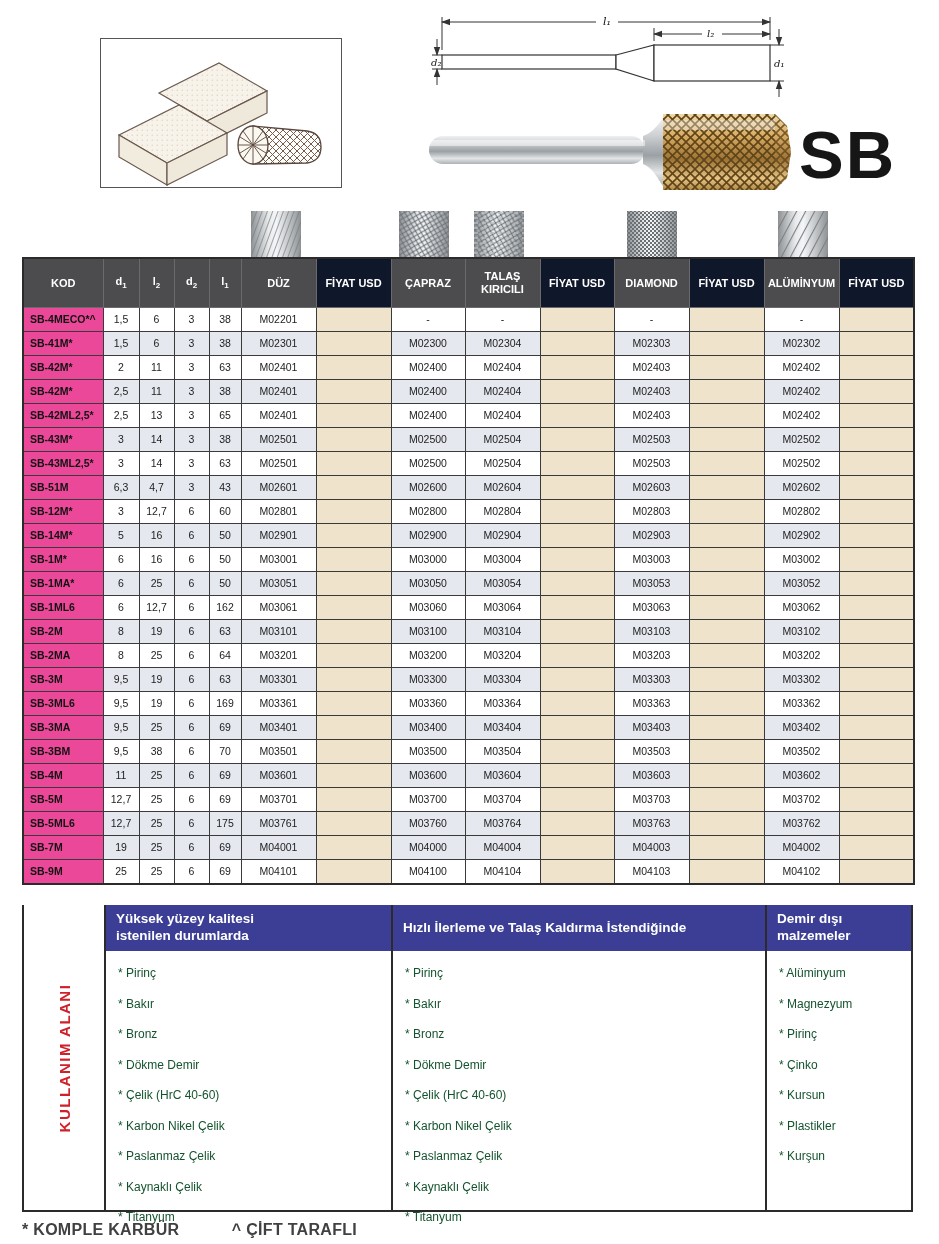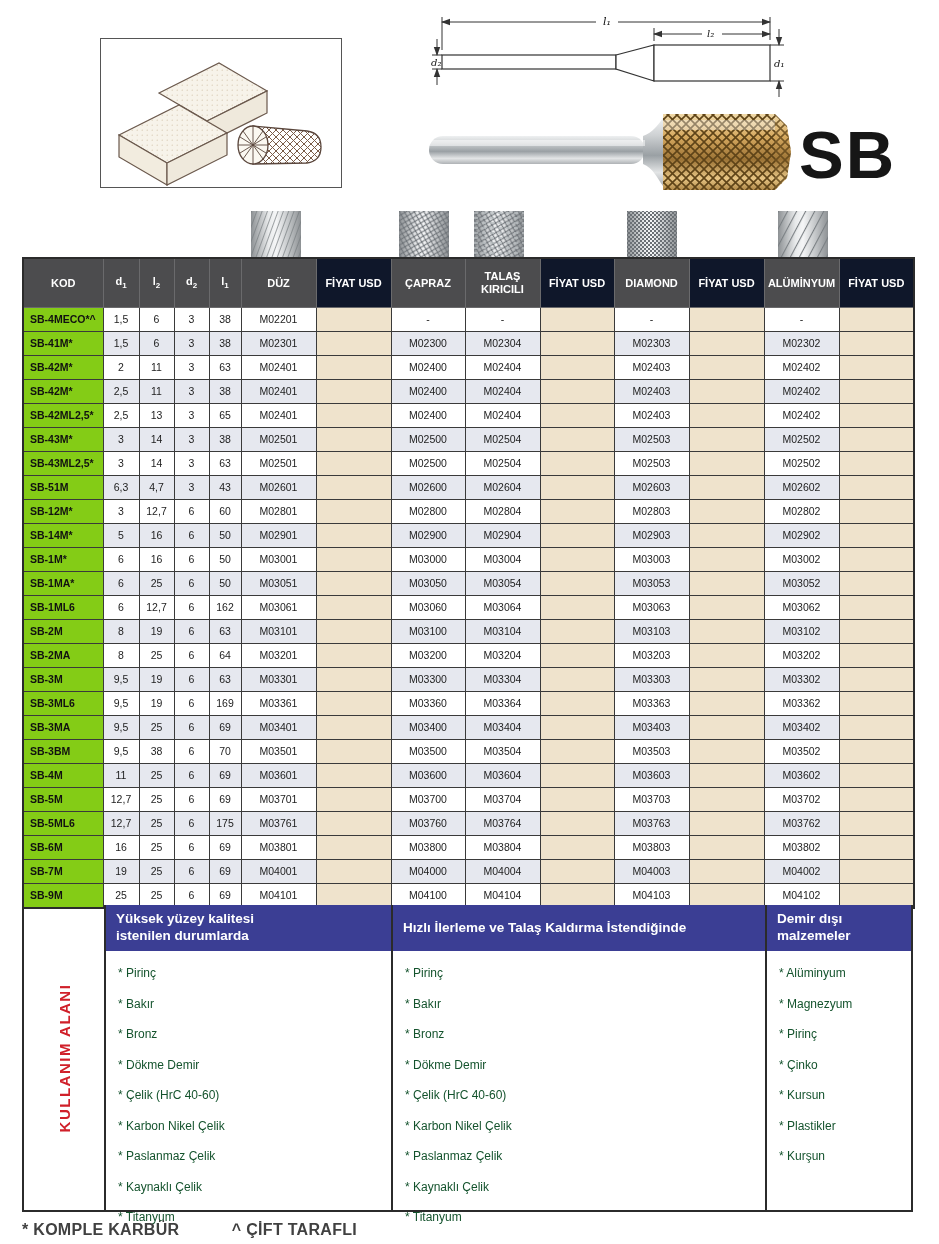--- a/index.html
+++ b/index.html
@@ -18,21 +18,21 @@
   .thumb{position:absolute;top:211px;width:50px;height:46px;}
 
   
   .table-wrap{position:absolute;left:22px;top:257px;width:806px;}
   table{border-collapse:collapse;table-layout:fixed;width:891px;}
   th{height:48px;color:#fff;font-size:11px;font-weight:bold;border:1px solid #6a6a6c;padding:0 2px;line-height:1.15;}
   th.dark{background:#4c4c4e;}
   th.blue{background:#0f172a;text-align:center;}
   th sub{font-size:8px;vertical-align:-3px;}
   td{height:23px;font-size:10.5px;text-align:center;border:1px solid #3a3a3a;color:#1c1c1c;padding:0;line-height:1;}
-  td.kod{text-align:left;padding-left:6px;font-weight:bold;background:#84cc16;color:#111;}
+  td.kod{text-align:left;padding-left:6px;font-weight:bold;background:#ec4899;color:#111;}
   td.price{background:#efe3cc;}
   td.plain{background:#fff;}
   td.alt{background:#e6e8ef;}
 
   
   .usage{position:absolute;left:22px;top:905px;width:891px;height:307px;display:flex;border:2px solid #2b2b2b;border-top:none;box-sizing:border-box;}
   .usage-side{width:80px;position:relative;flex:none;}
   .usage-side-label{position:absolute;left:50%;top:50%;transform:translate(-50%,-50%) rotate(-90deg);color:#d0202a;font-weight:bold;font-size:15px;letter-spacing:1.5px;white-space:nowrap;}
   .usage-cols{flex:1;display:flex;}
   .usage-col{border-left:2px solid #2b2b2b;box-sizing:border-box;display:flex;flex-direction:column;}
@@ -568,36 +568,20 @@
             <td class="alt">6</td>
             <td class="alt">175</td>
             <td class="alt">M03761</td>
             <td class="price"></td>
             <td class="alt">M03760</td>
             <td class="alt">M03764</td>
             <td class="price"></td>
             <td class="alt">M03763</td>
             <td class="price"></td>
             <td class="alt">M03762</td>
-            <td class="price"></td>
-          </tr>
-          <tr>
-            <td class="kod">SB-6M</td>
-            <td class="plain">16</td>
-            <td class="plain">25</td>
-            <td class="plain">6</td>
-            <td class="plain">69</td>
-            <td class="plain">M03801</td>
-            <td class="price"></td>
-            <td class="plain">M03800</td>
-            <td class="plain">M03804</td>
-            <td class="price"></td>
-            <td class="plain">M03803</td>
-            <td class="price"></td>
-            <td class="plain">M03802</td>
             <td class="price"></td>
           </tr>
           <tr>
             <td class="kod">SB-7M</td>
             <td class="alt">19</td>
             <td class="alt">25</td>
             <td class="alt">6</td>
             <td class="alt">69</td>
             <td class="alt">M04001</td>
             <td class="price"></td>

